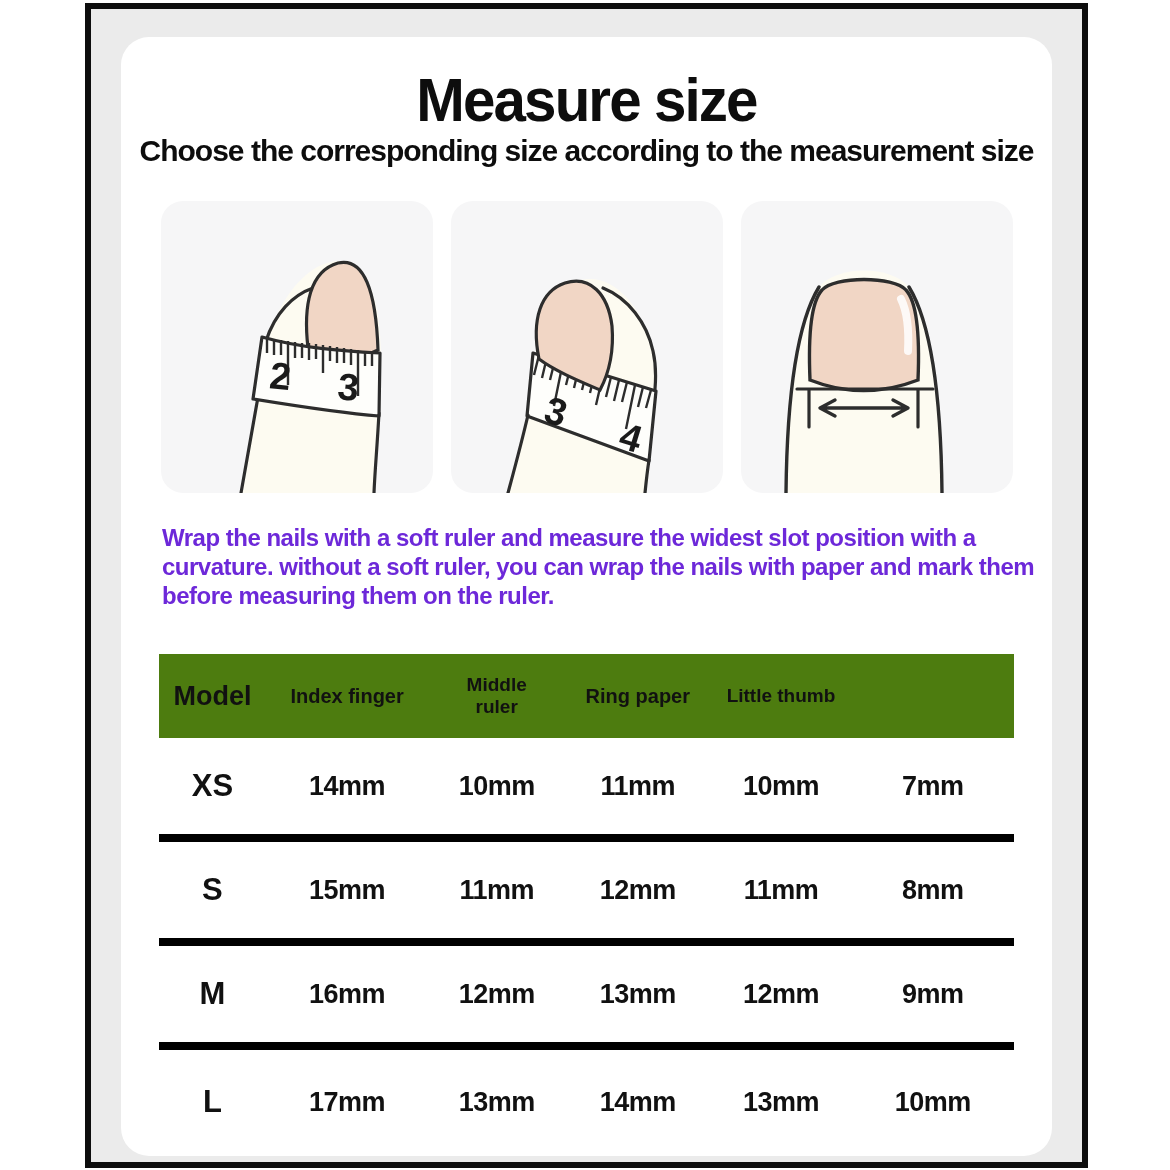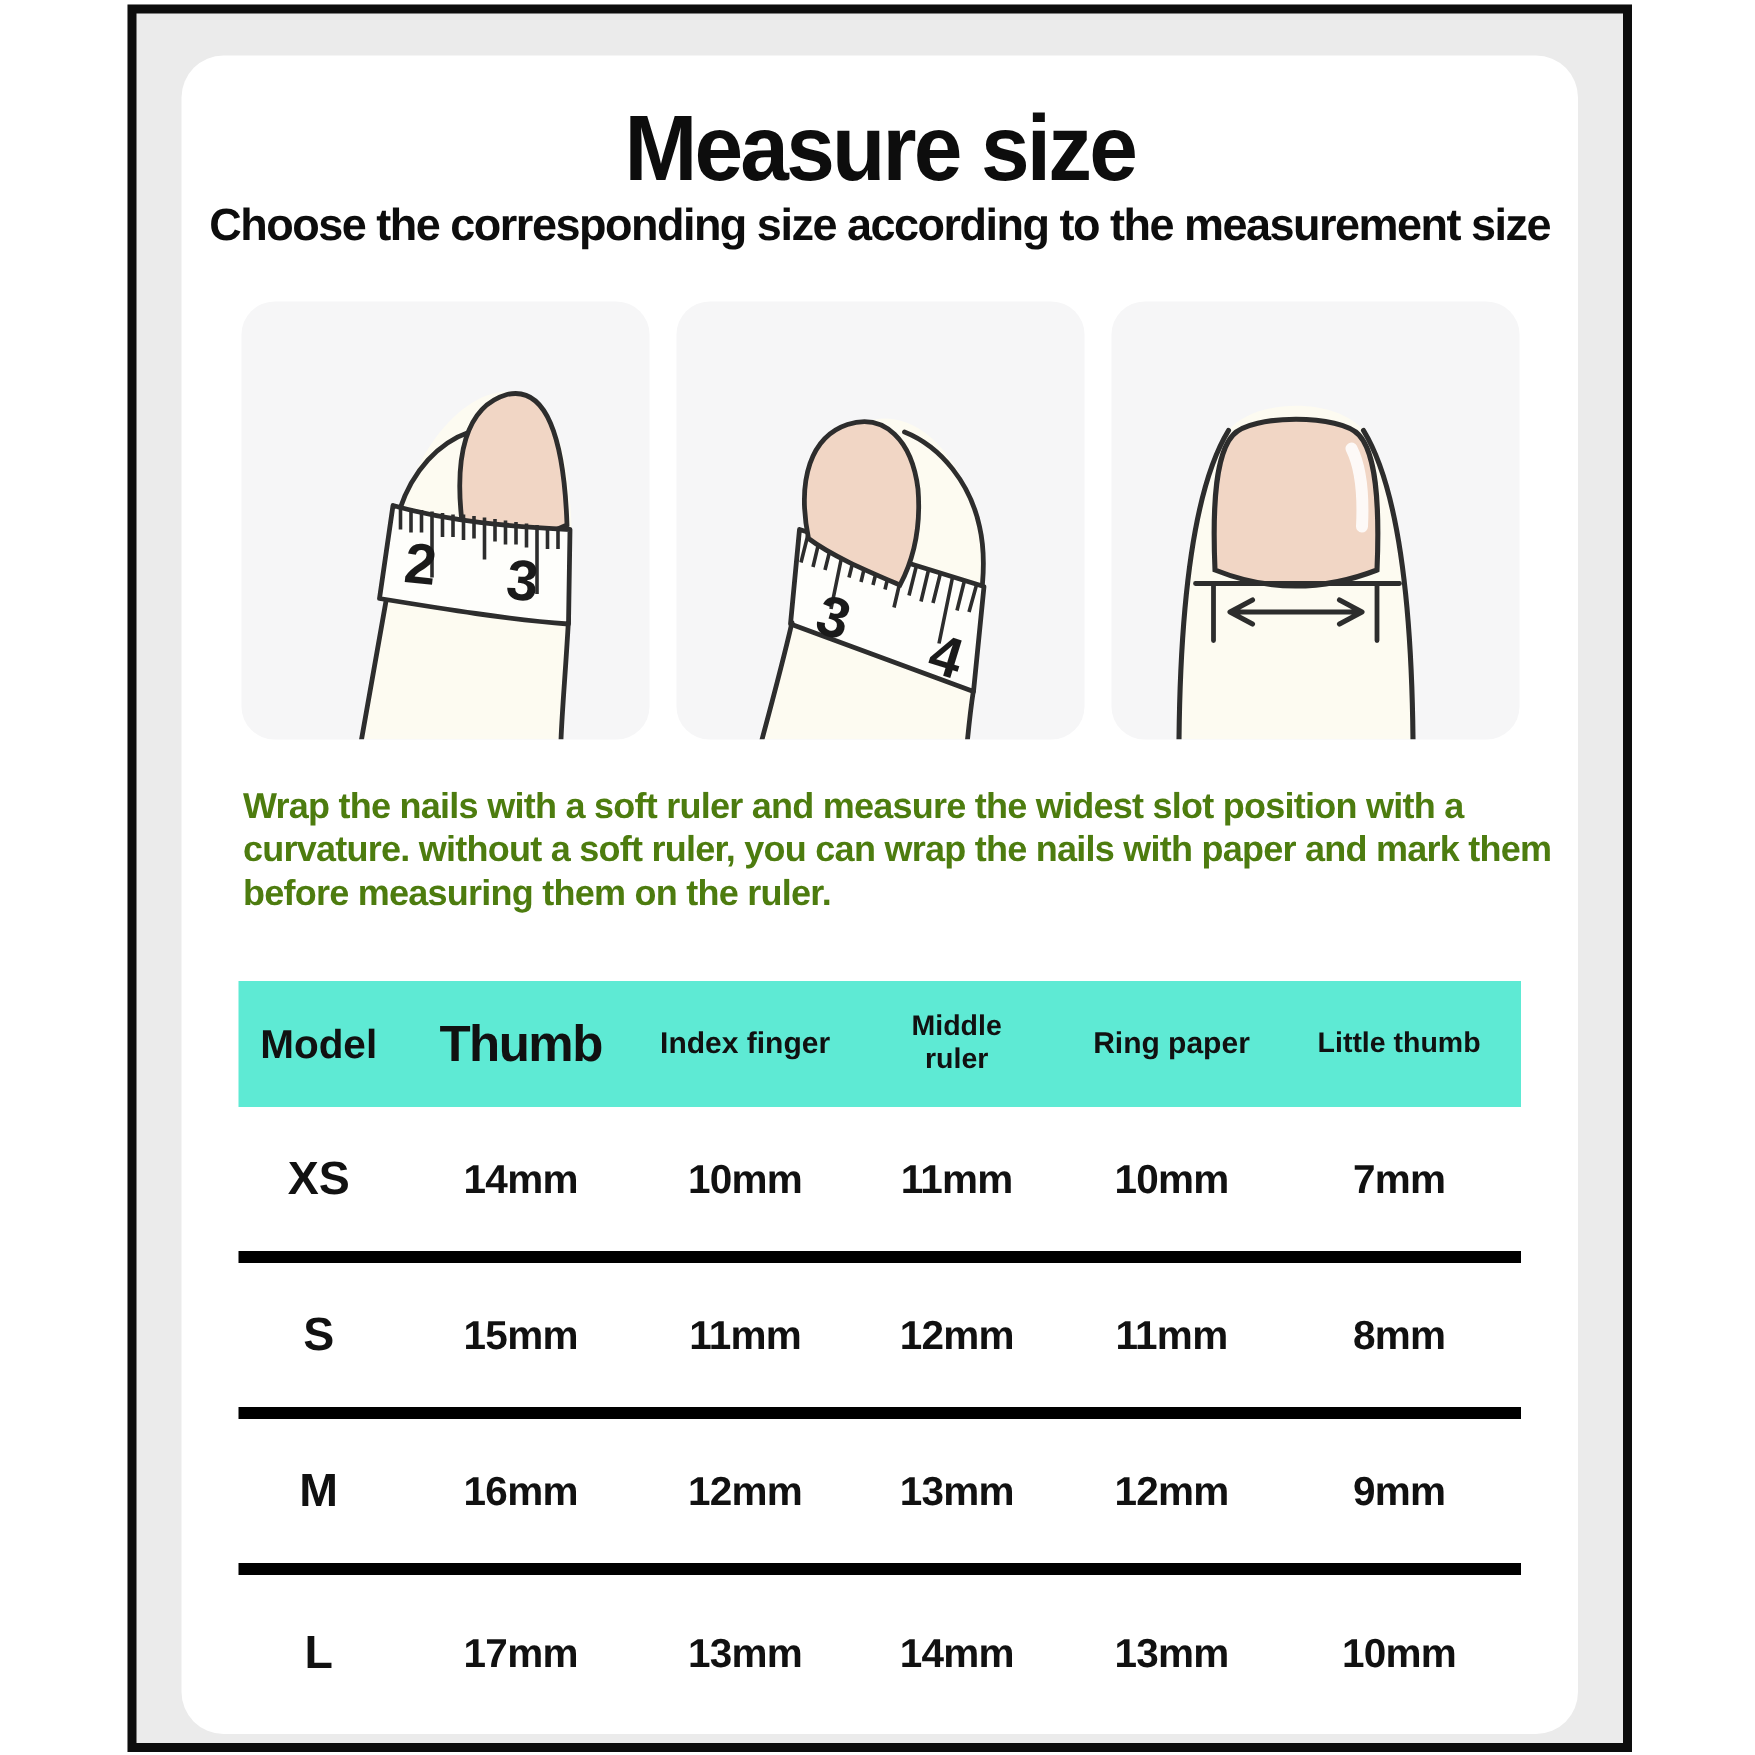--- a/index.html
+++ b/index.html
@@ -9,25 +9,25 @@
            background:#ebebeb; border:6px solid #0d0d0d; }
   .content { position:absolute; left:30px; top:28px; right:30px; bottom:6px;
              background:#ffffff; border-radius:28px; overflow:hidden; }
   .title { margin-top:30px; text-align:center; font-size:62px; line-height:66px;
            font-weight:700; letter-spacing:-2px; transform:scaleX(.94); color:#0d0d0d; }
   .subtitle { text-align:center; font-size:30px; line-height:36px;
               font-weight:700; letter-spacing:-1px; white-space:nowrap; color:#0d0d0d; }
   .panels { margin-top:32px; display:flex; justify-content:center; gap:18px; }
   .panel { width:272px; height:292px; background:#f6f6f7; border-radius:22px; overflow:hidden; }
   .instructions { margin:30px 0 0 41px; width:880px; font-size:24px; line-height:29px;
-                  font-weight:700; letter-spacing:-0.5px; color:#4d7c0f; }
+                  font-weight:700; letter-spacing:-0.5px; color:#6d28d9; }
   .size-table { margin:44px 38px 0 38px; }
   .trow { display:grid; grid-template-columns:12.5% 19% 16% 17% 16.5% 19%;
           align-items:center; text-align:center; }
-  .trow.header { height:84px; background:#5eead4; }
+  .trow.header { height:84px; background:#4d7c0f; }
   .trow.data { height:104px; border-bottom:8px solid #000000; }
   .trow.data.last { border-bottom:none; }
   .h-model { font-size:27px; font-weight:700; }
   .h-thumb { font-size:34px; font-weight:700; letter-spacing:-1px; }
   .h-small { font-size:20px; font-weight:700; }
   .h-xsmall { font-size:19px; font-weight:700; }
   .h-wrap { display:inline-block; width:82px; line-height:22px; }
   .c-model { font-size:31px; font-weight:700; }
   .c-val { font-size:27px; font-weight:700; letter-spacing:-0.5px; }
   svg text { font-family:"Liberation Sans", sans-serif; font-weight:bold; fill:#1a1a1a; }
@@ -77,21 +77,20 @@
           <path d="M80,207 L166,207 M94,199 L79,207 L94,215 M152,199 L167,207 L152,215" fill="none" stroke="#2d2d2d" stroke-width="3.4" stroke-linecap="round" stroke-linejoin="round"></path>
         </svg>
       </div>
     </div>
 
     <p class="instructions">Wrap the nails with a soft ruler and measure the widest slot position with a curvature. without a soft ruler, you can wrap the nails with paper and mark them before measuring them on the ruler.</p>
 
     <div class="size-table">
       <div class="trow header">
         <div class="h-model">Model</div>
-        <div class="h-thumb">Thumb</div>
         <div class="h-small">Index finger</div>
         <div class="h-xsmall"><span class="h-wrap">Middle ruler</span></div>
         <div class="h-small">Ring paper</div>
         <div class="h-xsmall">Little thumb</div>
       </div>
 
       <div class="trow data">
         <div class="c-model">XS</div>
         <div class="c-val">14mm</div>
         <div class="c-val">10mm</div>

